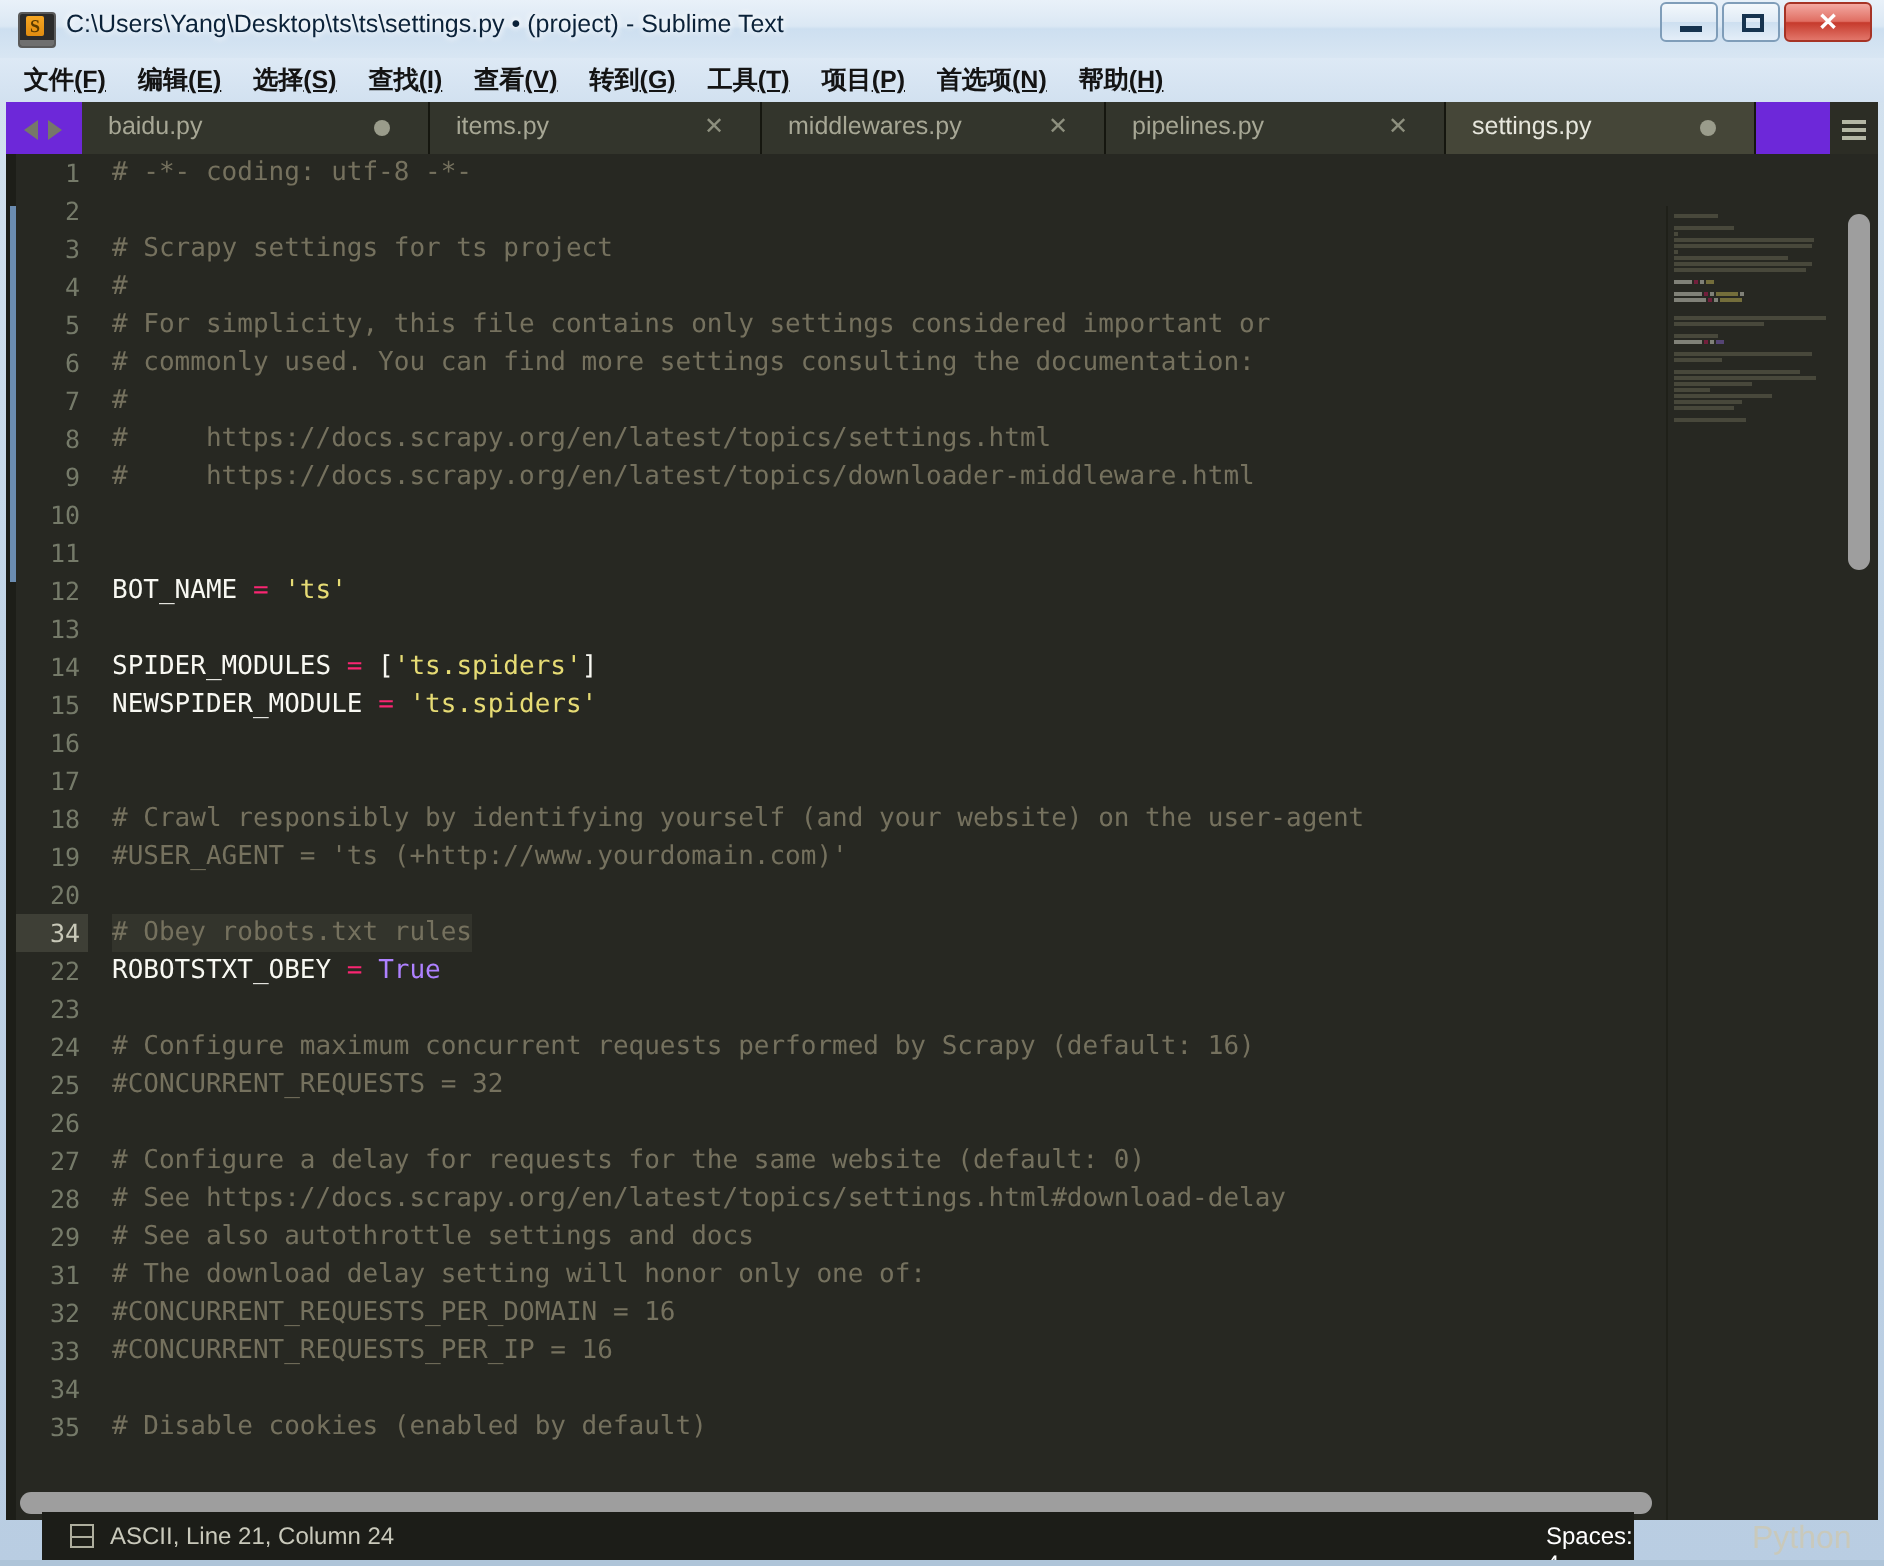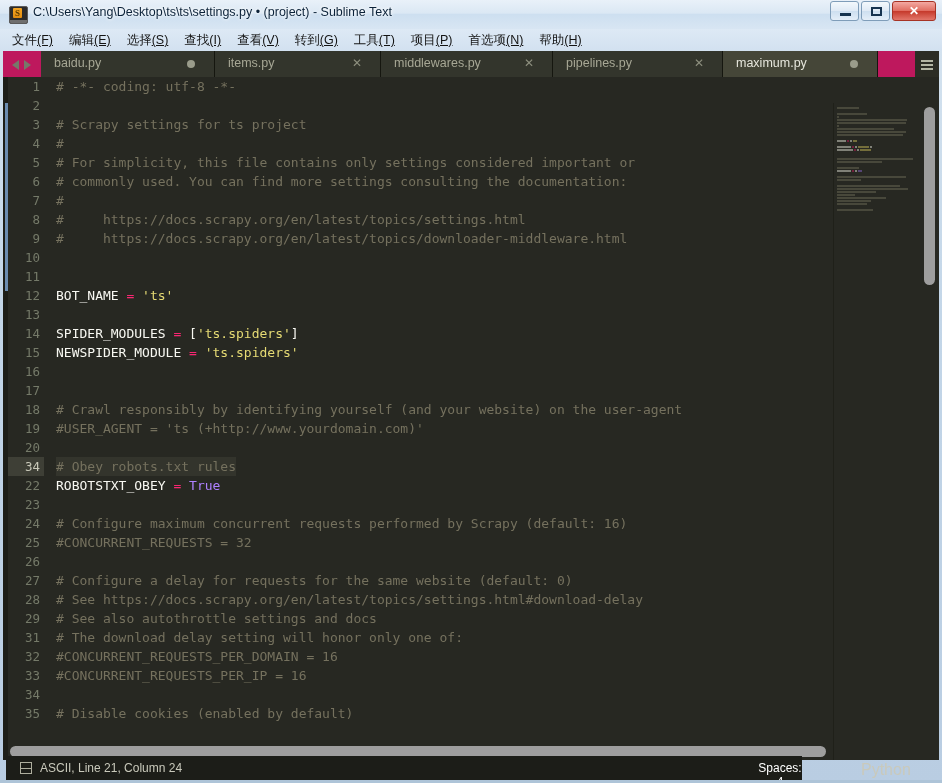--- a/index.html
+++ b/index.html
@@ -122,20 +122,21 @@
     background: linear-gradient(to bottom, #dde9f5 0%, #d2e1f0 100%);
   }
   .menu-item {
     position: relative;
     display: inline-block;
     padding: 3px 8px 3px 8px;
     font-size: 12.5px;
     color: #141414;
     cursor: default;
     white-space: nowrap;
+    font-weight: bold;
   }
   .menu-item .mn { text-decoration: none; }
   .menu-item .mk { text-decoration: underline; }
   #menu-inner { position: absolute; left: 4px; top: 0; }
 
   
   #sublime {
     position: absolute;
     left: 3px; top: 51px;
     width: 936px;
@@ -143,21 +144,21 @@
     background: #272822;
     overflow: hidden;
   }
 
   
   #tabbar {
     position: absolute;
     left: 0; top: 0;
     width: 936px;
     height: 26px;
-    background: #be185d;
+    background: #6d28d9;
   }
   #tab-nav {
     position: absolute;
     left: 0; top: 0;
     width: 38px; height: 26px;
   }
   #tab-nav .arrow {
     position: absolute;
     top: 9px;
     width: 0; height: 0;
@@ -336,25 +337,24 @@
     left: 2px; top: 1px;
     width: 816px;
     height: 11px;
     border-radius: 6px;
     background: #9e9e9e;
   }
 
   
   #statusbar {
     position: absolute;
-    left: 6px; top: 756px;
+    left: 21px; top: 756px;
     width: 796px;
     height: 24px;
     background: #1c1d18;
-    text-align: center;
   }
   #status-icon {
     position: absolute;
     left: 14px; top: 6px;
     width: 12px; height: 12px;
     border: 1px solid #aeae9e;
     box-sizing: border-box;
   }
   #status-icon .mid {
     position: absolute;
@@ -433,21 +433,21 @@
           </div>
           <div class="tab" style="left: 378px; width: 172px;">
             <div class="label">middlewares.py</div>
             <div class="closer" style="left: 141px;">✕</div>
           </div>
           <div class="tab" style="left: 550px; width: 170px;">
             <div class="label">pipelines.py</div>
             <div class="closer" style="left: 139px;">✕</div>
           </div>
           <div class="tab active" style="left: 720px; width: 155px;">
-            <div class="label">maximum.py</div>
+            <div class="label">settings.py</div>
             <div class="dot" style="left: 127px;"></div>
           </div>
         </div>
       <div id="tab-menu">
         <div class="bar b1"></div>
         <div class="bar b2"></div>
         <div class="bar b3"></div>
       </div>
     </div>
 

